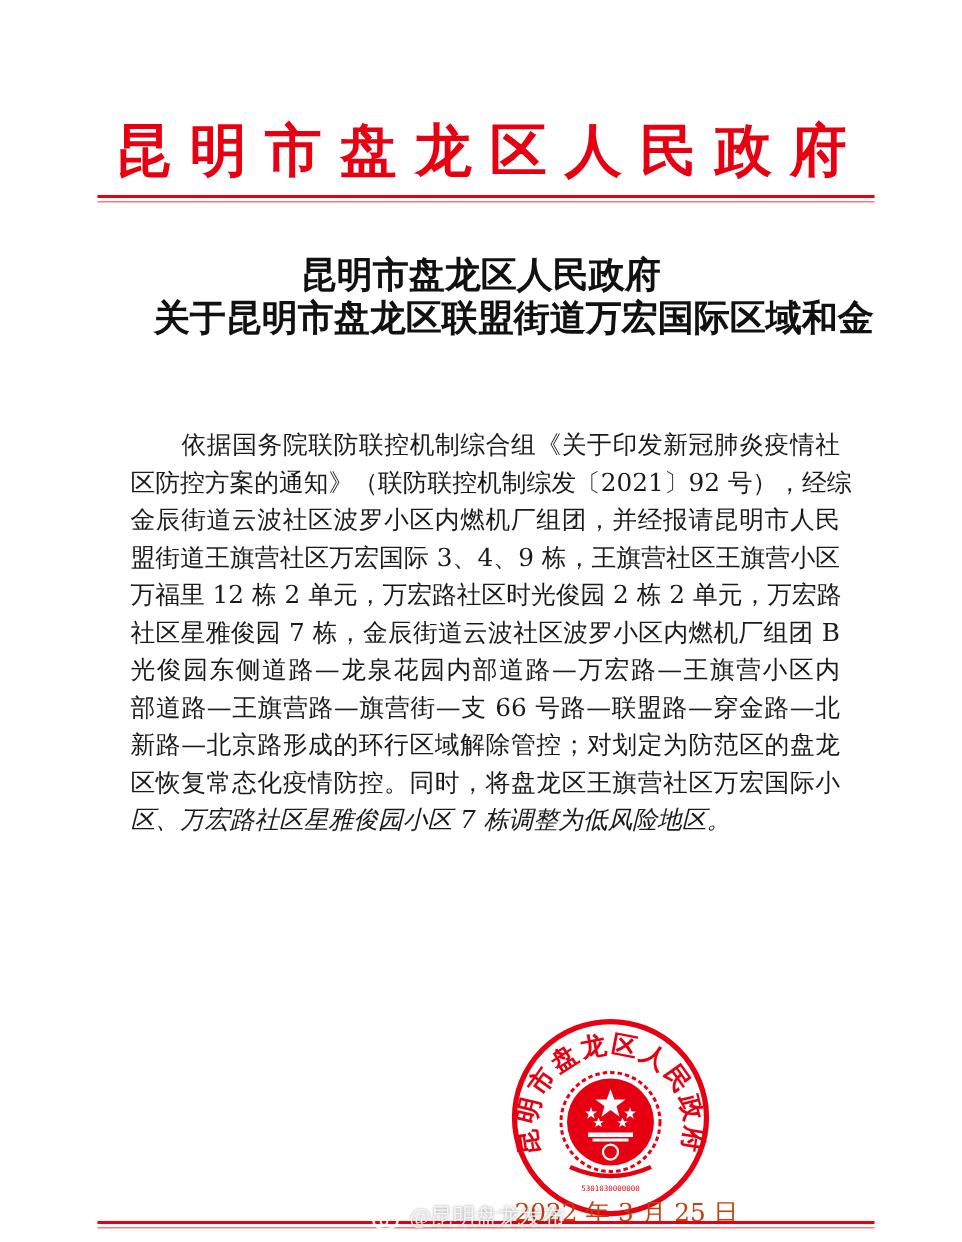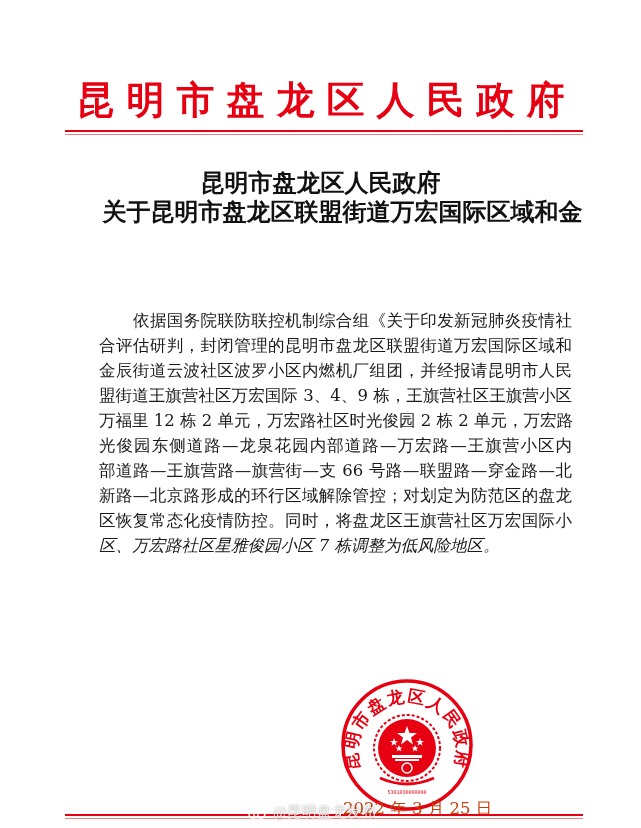--- a/index.html
+++ b/index.html
@@ -15,21 +15,21 @@
                 border-top: 2.5px solid #e60012; }
     .rule-top::after { content: ""; position: absolute; left: 0; top: 2px; width: 100%;
                        border-top: 1px solid #f08080; }
 
     .title-block { position: absolute; left: 0; top: 168px; width: 641px; text-align: center;
                    font-family: "DejaVu Serif", "Liberation Serif", serif; font-weight: bold;
                    color: #111; }
     .title-block .t1 { font-size: 24px; line-height: 29px; }
     .title-block .t2 { font-size: 24px; line-height: 29px; padding-left: 44px; }
 
-    .body-text { position: absolute; left: 99px; top: 284px; width: 473px; margin-top: 24px; }
+    .body-text { position: absolute; left: 87px; top: 284px; width: 473px; }
     .line { display: block; height: 25px; line-height: 25px; font-size: 16.5px;
             text-align: justify; text-align-last: justify; white-space: nowrap;
             overflow: visible; }
     .line.indent { padding-left: 34px; }
     .line.last { text-align-last: left; font-style: italic; }
 
     .seal { position: absolute; left: 340px; top: 678px; width: 134px; height: 134px; }
 
     .date { position: absolute; left: 343px; top: 798px; font-size: 16.5px; line-height: 22px;
             color: #c2410c; }
@@ -50,24 +50,25 @@
 <div class="masthead"><span>昆明市盘龙区人民政府</span></div>
 <div class="rule-top"></div>
 
 <div class="title-block">
   <div class="t1">昆明市盘龙区人民政府</div>
   <div class="t2">关于昆明市盘龙区联盟街道万宏国际区域和金</div>
 </div>
 
 <div class="body-text">
   <span class="line indent">依据国务院联防联控机制综合组《关于印发新冠肺炎疫情社</span>
-  <span class="line">合评估研判，封闭管理的昆明市盘龙区联盟街道万宏国际区域和</span>
+  <span class="line">区防控方案的通知》（联防联控机制综发〔2021〕92 号），经综</span>
   <span class="line">金辰街道云波社区波罗小区内燃机厂组团，并经报请昆明市人民</span>
   <span class="line">盟街道王旗营社区万宏国际 3、4、9 栋，王旗营社区王旗营小区</span>
   <span class="line">万福里 12 栋 2 单元，万宏路社区时光俊园 2 栋 2 单元，万宏路</span>
+  <span class="line">社区星雅俊园 7 栋，金辰街道云波社区波罗小区内燃机厂组团 B</span>
   <span class="line">光俊园东侧道路—龙泉花园内部道路—万宏路—王旗营小区内</span>
   <span class="line">部道路—王旗营路—旗营街—支 66 号路—联盟路—穿金路—北</span>
   <span class="line">新路—北京路形成的环行区域解除管控；对划定为防范区的盘龙</span>
   <span class="line">区恢复常态化疫情防控。同时，将盘龙区王旗营社区万宏国际小</span>
   <span class="line last">区、万宏路社区星雅俊园小区 7 栋调整为低风险地区。</span>
 </div>
 
 <div class="seal">
   <svg width="134" height="134" viewBox="0 0 134 134">
     <defs>

